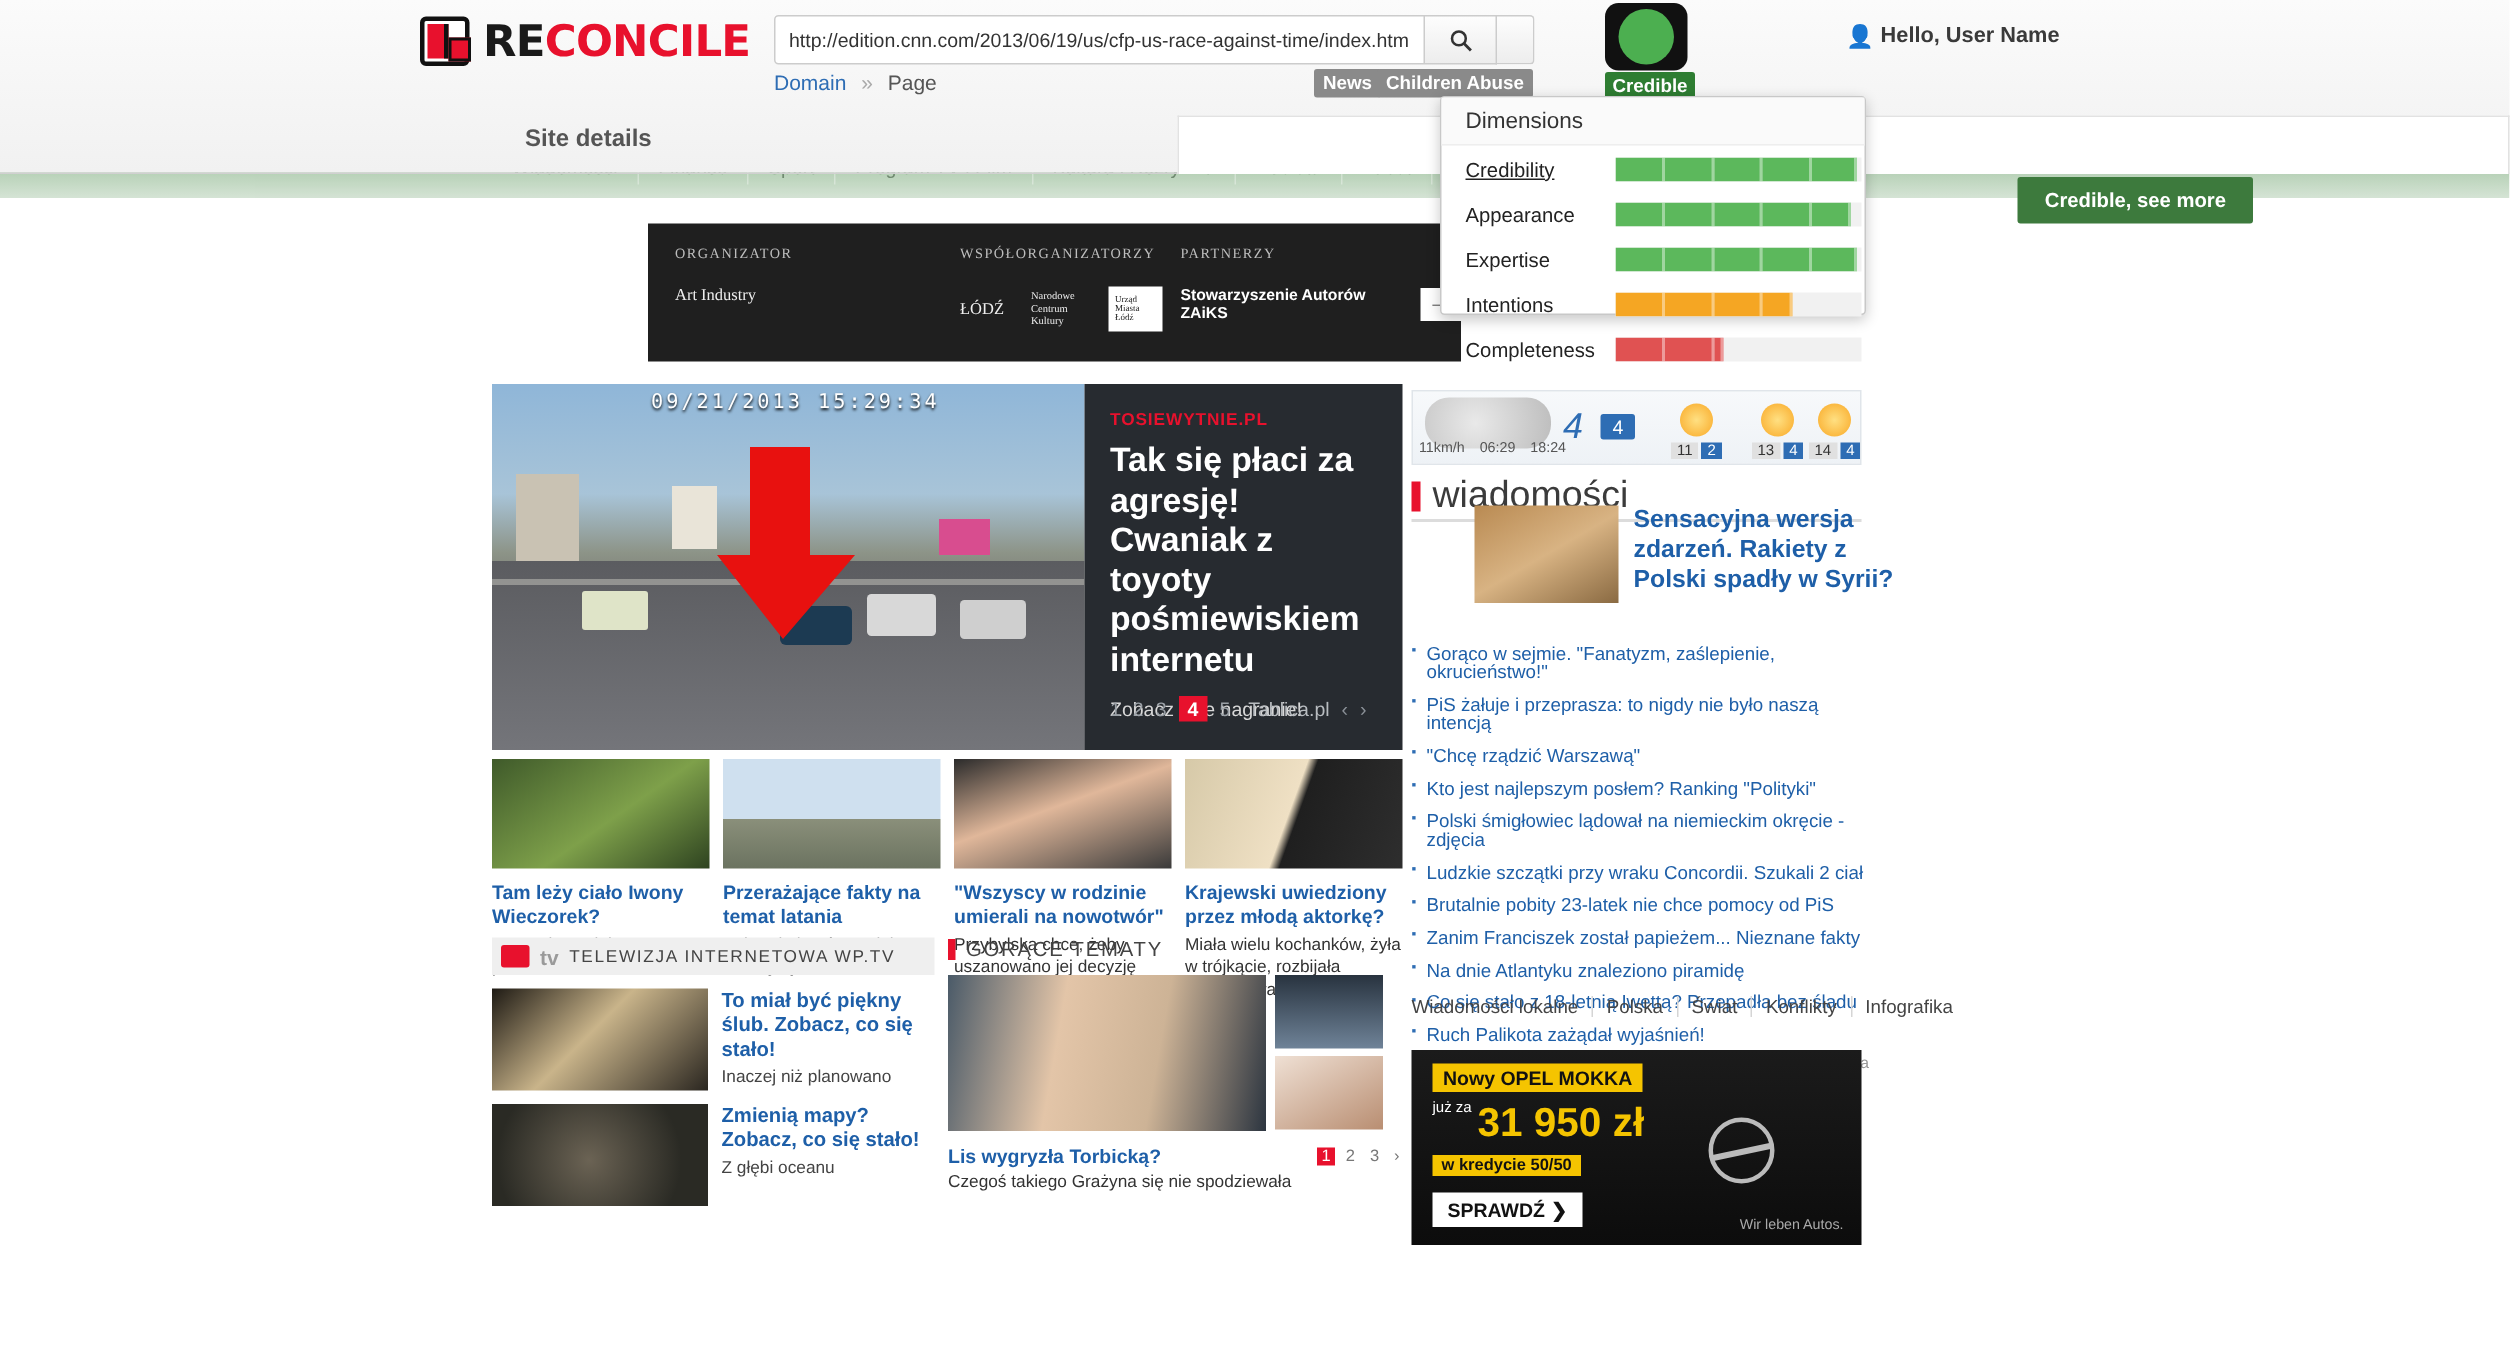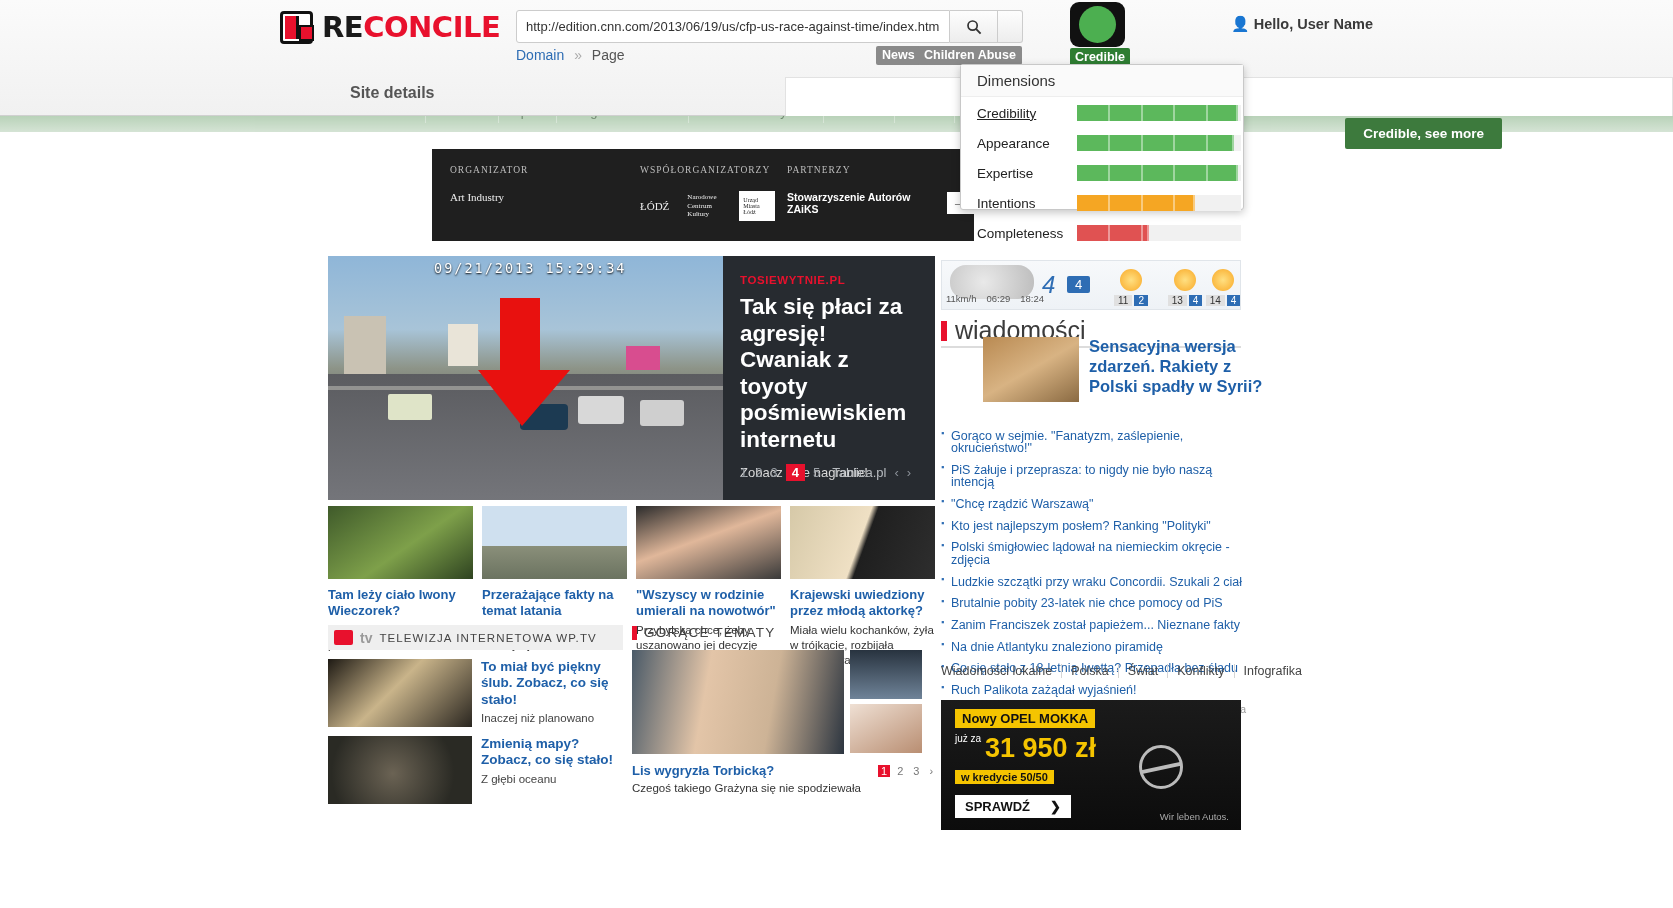--- a/index.html
+++ b/index.html
@@ -279,21 +279,21 @@
     background: linear-gradient(#1b1b1b, #0c0c0c); overflow: hidden; cursor: pointer;
   }
   #opel-top { position: absolute; left: 14px; top: 9px; background: #f5c400; color: #111;
     font-size: 13px; font-weight: bold; padding: 2px 7px; }
   #opel-price { position: absolute; left: 12px; top: 33px; color: #f5c400;
     font-size: 27px; font-weight: bold; }
   #opel-juz { position: absolute; left: 14px; top: 33px; color: #fff; font-size: 10px; }
   #opel-credit { position: absolute; left: 14px; top: 70px; background: #f5c400; color: #111;
     font-size: 11px; font-weight: bold; padding: 1px 6px; }
   #opel-cta { position: absolute; left: 14px; top: 95px; background: #fff; color: #111;
-    font-size: 13px; font-weight: bold; padding: 4px 10px; display: flex; align-items: center; gap: 20px; }
+    font-size: 13px; font-weight: bold; padding: 4px 10px; display: flex; align-items: center; gap: 4px; }
   #opel-logo { position: absolute; right: 58px; top: 45px; width: 44px; height: 44px;
     border-radius: 50%; border: 3px solid #bbb; }
   #opel-logo:after { content: ""; position: absolute; left: -2px; top: 18px; width: 42px; height: 4px;
     background: #bbb; transform: rotate(-12deg); }
   #opel-slogan { position: absolute; right: 12px; bottom: 8px; color: #aaa; font-size: 9.5px; }
 </style>
 </head>
 <body>
 
 <div id="page">

